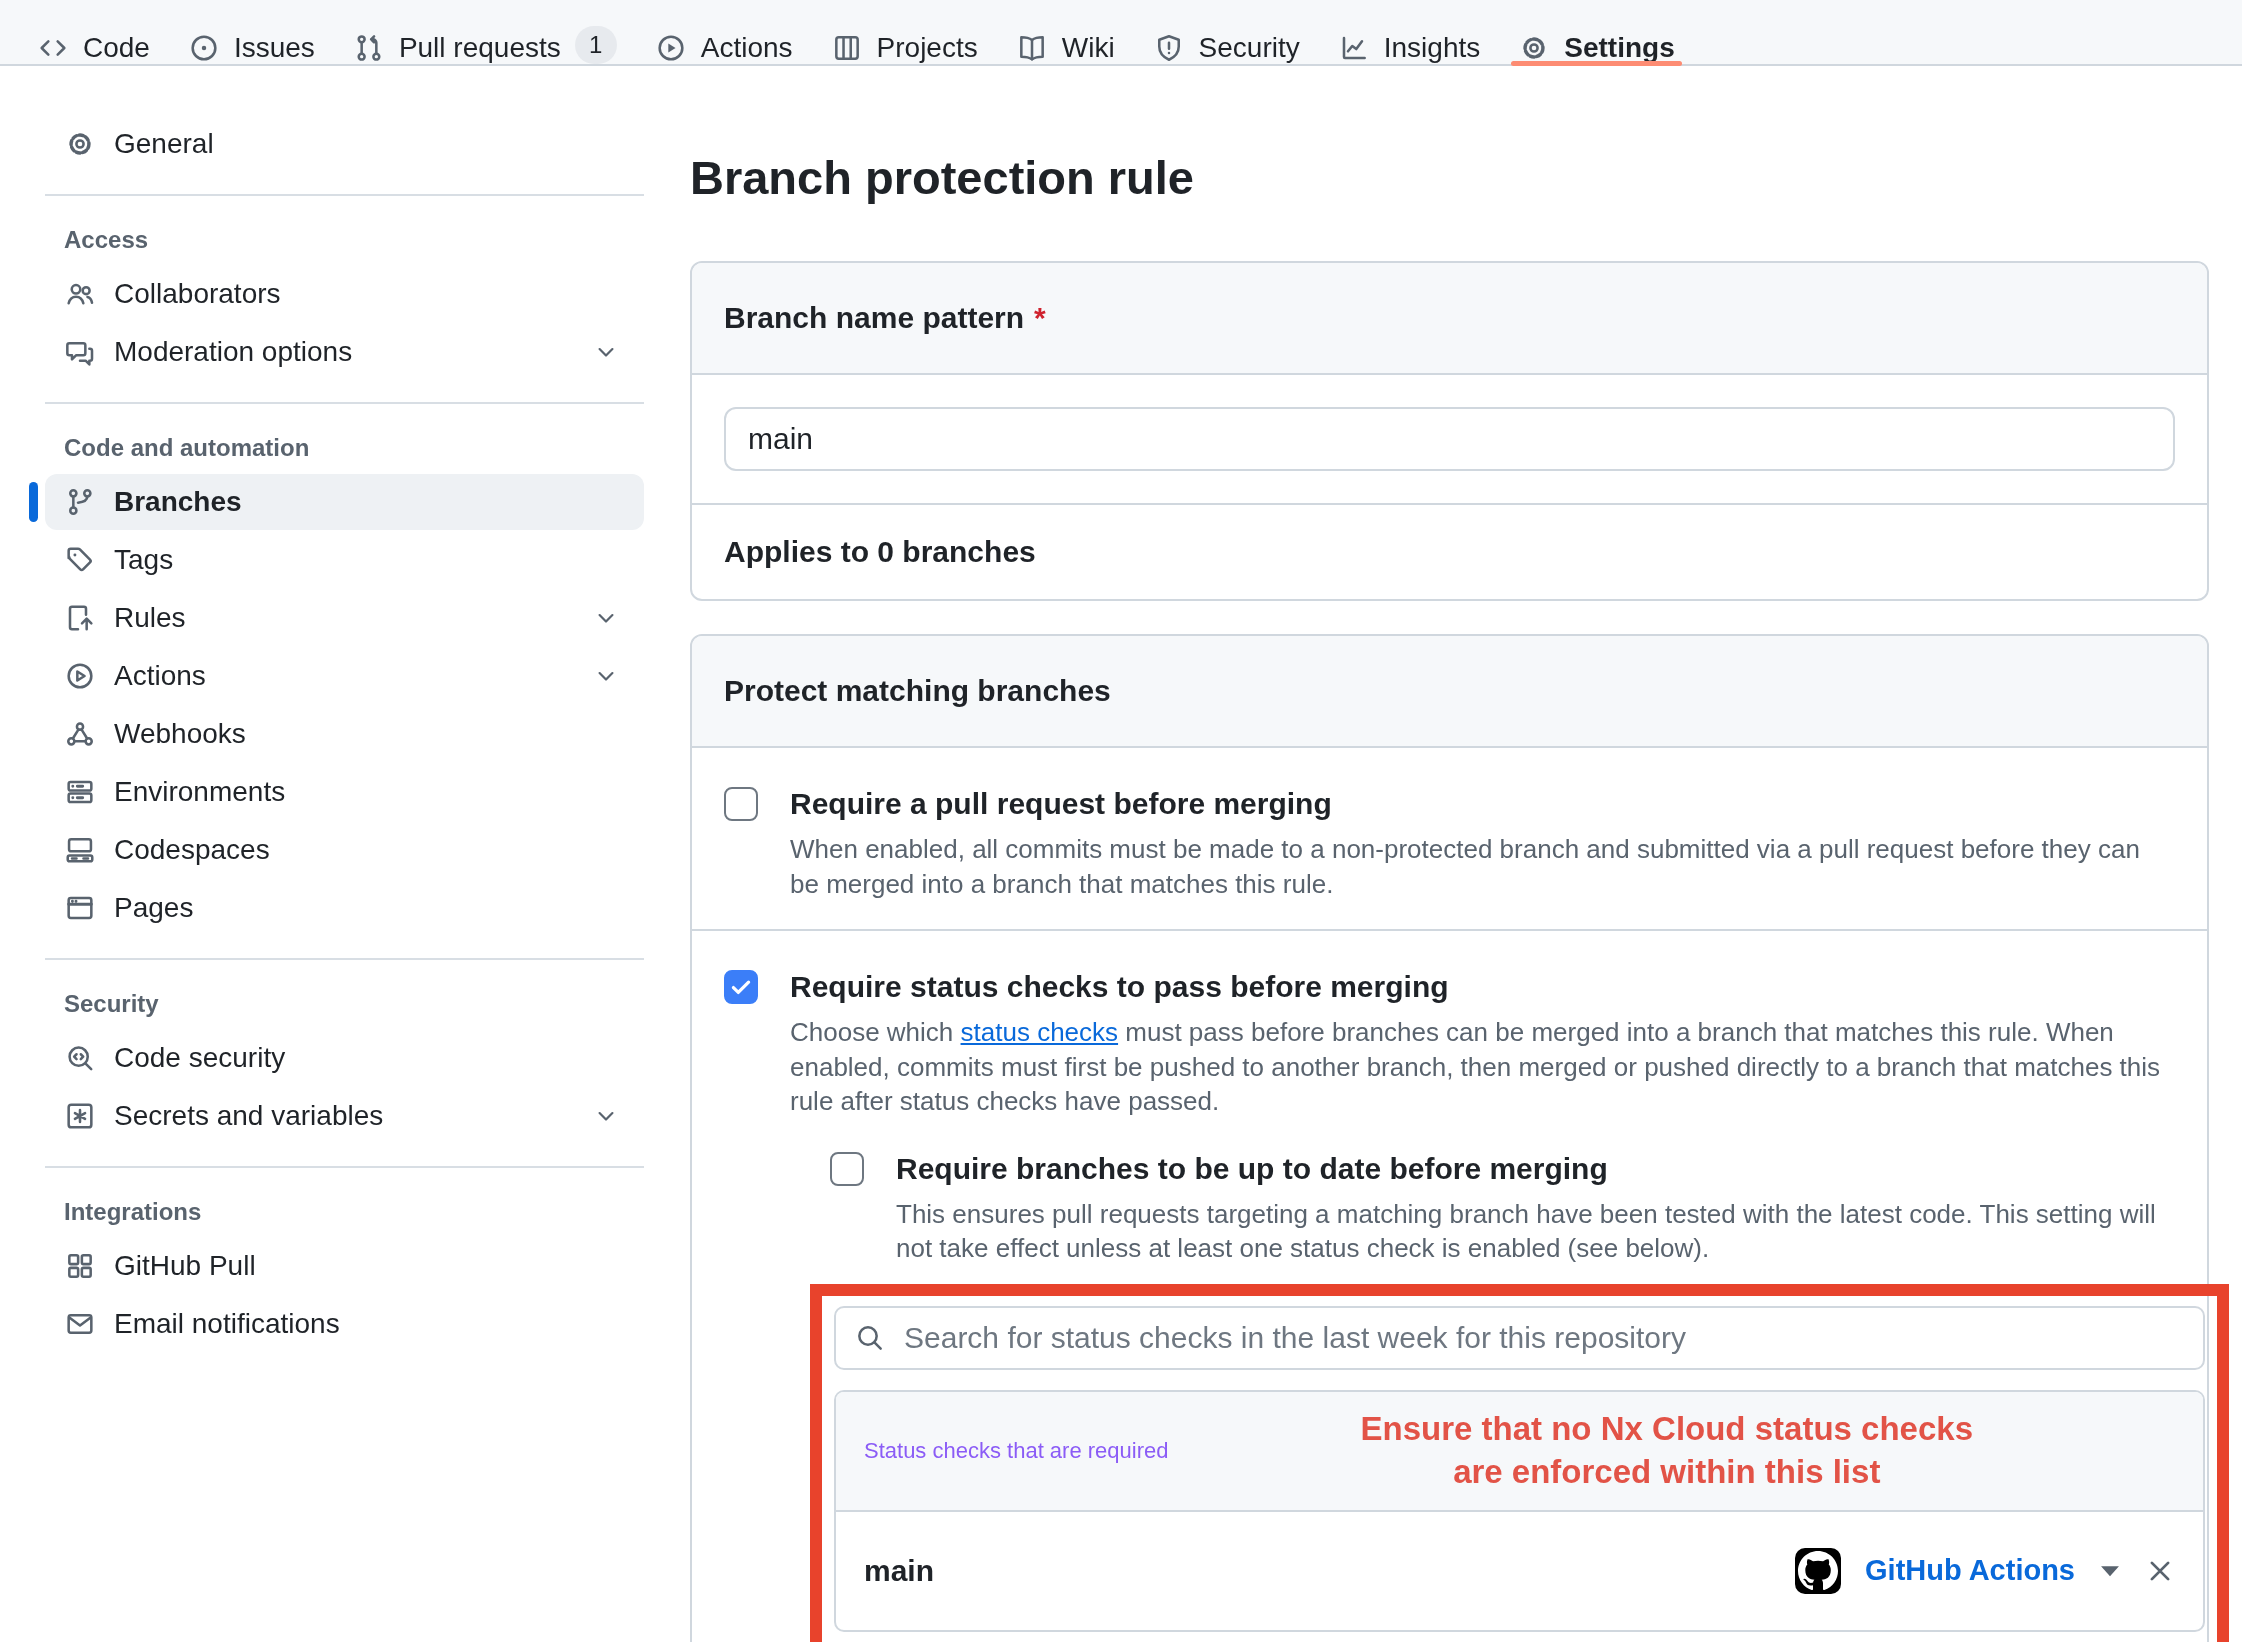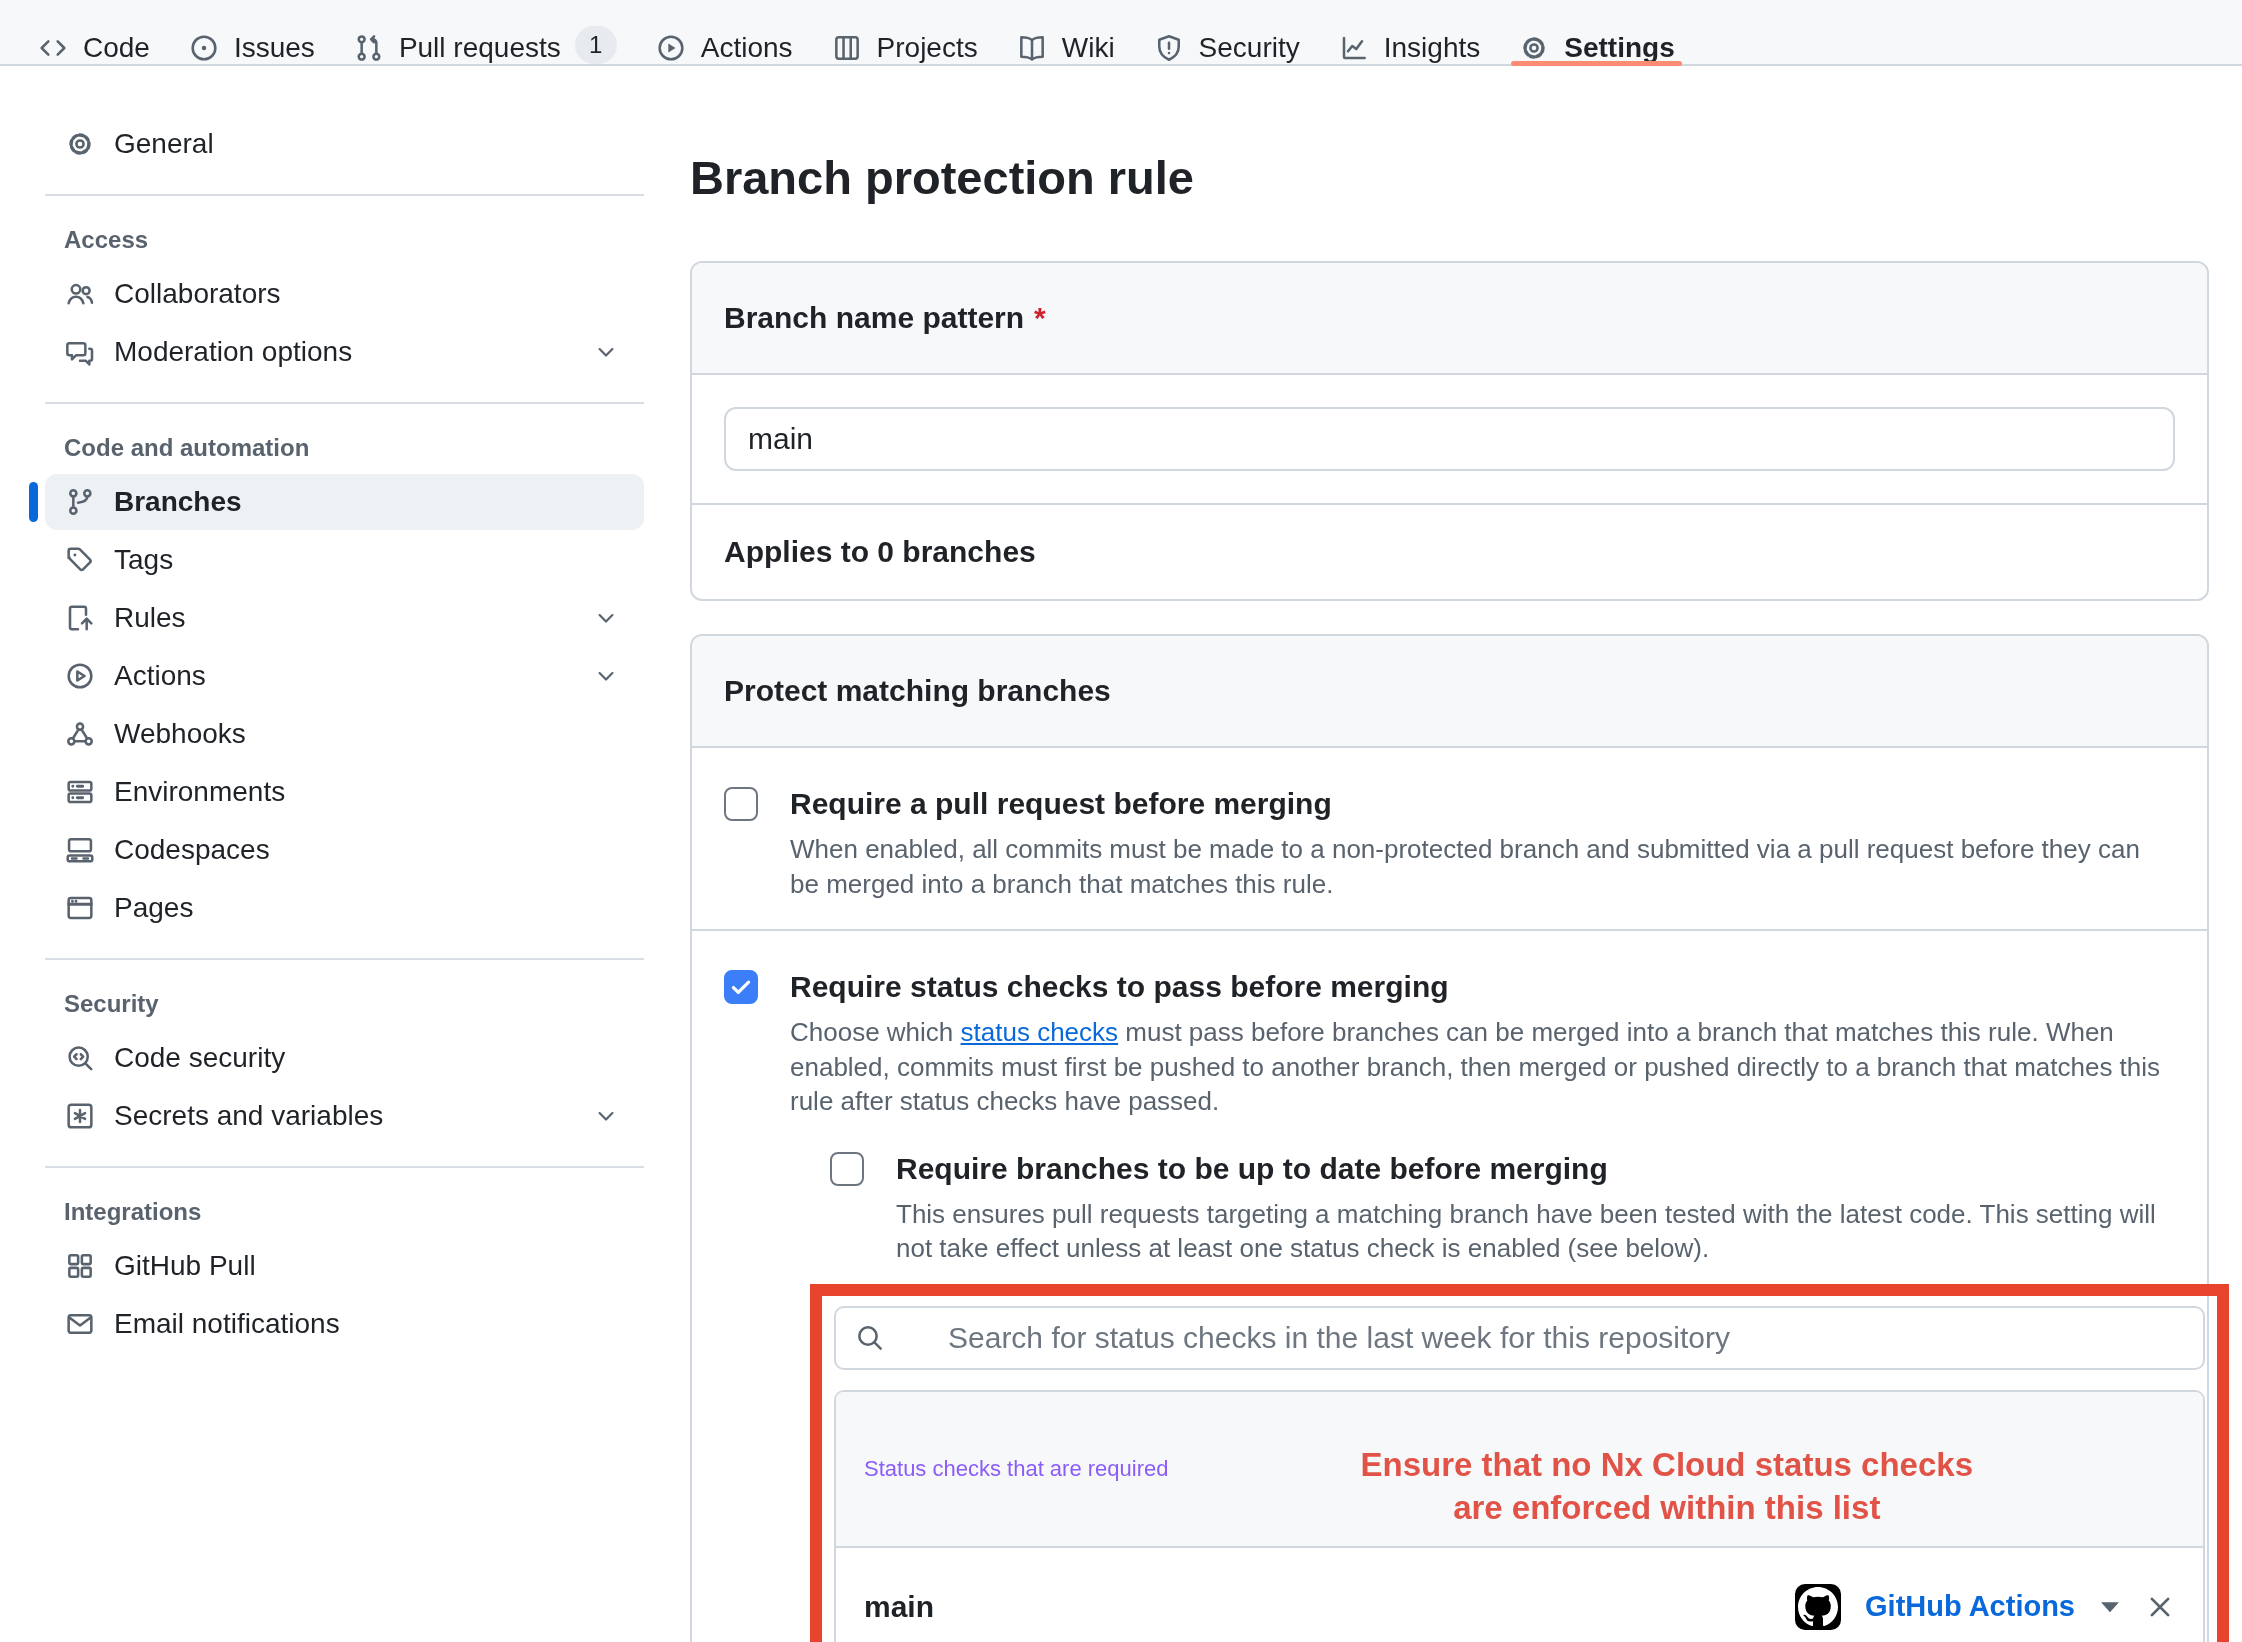--- a/index.html
+++ b/index.html
@@ -96,32 +96,32 @@
     border:12px solid #e8432c; margin:18px -54px 0 20px;
     padding:10px 12px 15px; background:transparent; position:relative;
   }
   .status-search {
     display:flex; align-items:center; gap:16px; height:64px;
     border:2px solid #d0d7de; border-radius:10px; background:#fff; padding:0 18px;
   }
   .status-search svg { width:32px; height:32px; flex-shrink:0; }
   .status-search input {
     border:none; outline:none; flex:1; font-size:30px; color:#c2410c;
-    font-family:"Liberation Sans", sans-serif; background:transparent;margin-left:44px;
+    font-family:"Liberation Sans", sans-serif; background:transparent;
   }
   .status-search input::placeholder { color:#6e7781; }
   .status-list { margin-top:20px; border:2px solid #d0d7de; border-radius:10px; overflow:hidden; background:#fff; }
   .status-list-header {
     background:#f6f8fa; border-bottom:2px solid #d0d7de;
     display:flex; align-items:center; padding:16px 28px; min-height:108px;
   }
   .status-list-title { font-size:22px; color:#8b5cf6; }
   .annotation-text {
     flex:1; text-align:center; font-size:33px; font-weight:bold;
-    color:#e25347; line-height:1.3; padding-right:10px;margin-top:36px;
+    color:#e25347; line-height:1.3; padding-right:10px;
   }
   .annotation-text span { display:block; }
   .status-row { display:flex; align-items:center; padding:36px 28px; }
   .status-name { font-size:30px; font-weight:bold; }
   .status-right { margin-left:auto; display:flex; align-items:center; gap:24px; }
   .gh-avatar {
     width:46px; height:46px; border-radius:10px; background:#000;
     display:flex; align-items:center; justify-content:center; flex-shrink:0;
   }
   .gh-avatar svg { width:40px; height:40px; }

